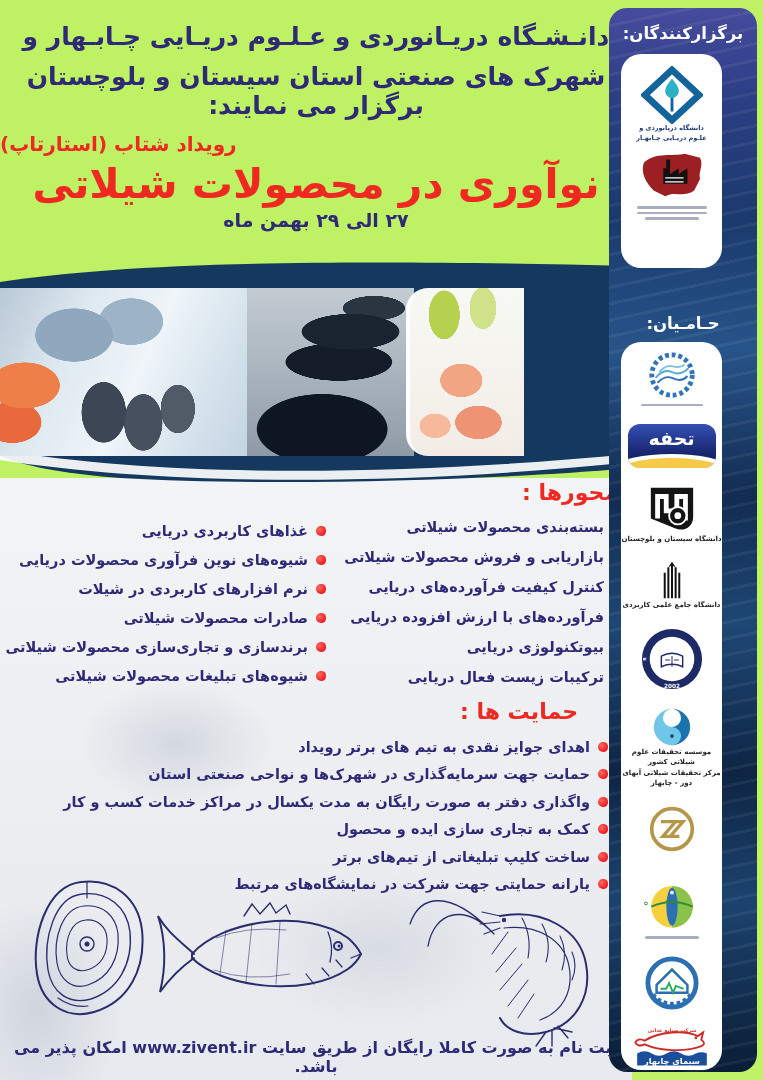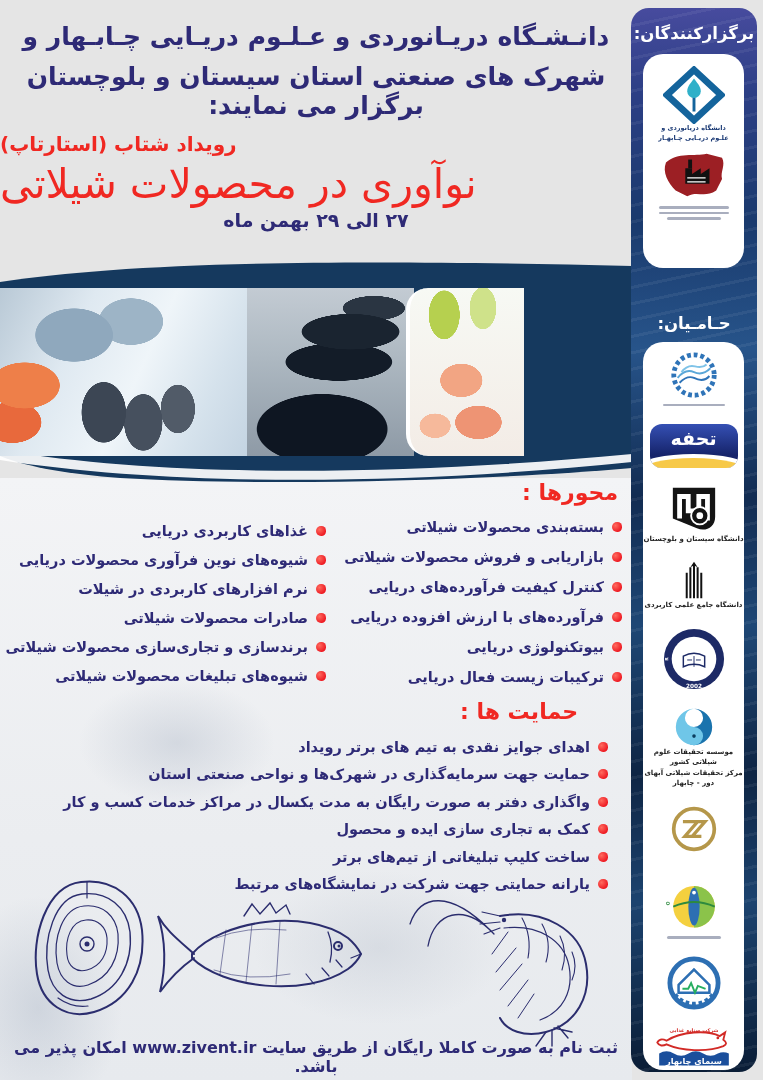--- a/index.html
+++ b/index.html
@@ -1,34 +1,34 @@
 <!DOCTYPE html>
 <html lang="fa" dir="rtl"><head>
 <meta charset="utf-8">
 <style>
   html,body{margin:0;padding:0;background:#ffffff;}
   .poster{
-    position:relative;width:763px;height:1080px;overflow:hidden;background:#e5e5e5;
+    position:relative;width:763px;height:1080px;overflow:hidden;background:#bef264;
     font-family:"DejaVu Sans",sans-serif;direction:rtl;
   }
   
   .main{position:absolute;top:0;left:0;width:632px;height:1080px;}
   .content-bg{
     position:absolute;left:0;top:478px;width:632px;height:602px;
     background:
       radial-gradient(ellipse 140px 90px at 28% 44%, rgba(170,180,196,.38), transparent 70%),
       radial-gradient(ellipse 180px 110px at 60% 78%, rgba(175,184,198,.30), transparent 70%),
       radial-gradient(ellipse 120px 160px at 6% 88%, rgba(160,172,190,.35), transparent 70%),
       linear-gradient(180deg,#f3f4f6 0%,#ebedf0 60%,#e7eaee 100%);
   }
   .hdr{position:absolute;width:632px;text-align:center;color:#2e2a76;font-weight:bold;}
   .hdr-line1{top:22px;font-size:25px;}
   .hdr-line2{top:62px;font-size:25px;}
   .event-type{position:absolute;top:132px;width:632px;text-align:left;color:#f02822;font-size:20px;font-weight:bold;}
-  .big-title{position:absolute;top:160px;width:632px;text-align:left;color:#f02822;font-size:41px;font-weight:normal;letter-spacing:-1px;}
+  .big-title{position:absolute;top:160px;width:632px;text-align:center;color:#f02822;font-size:41px;font-weight:bold;letter-spacing:-1px;}
   .date-line{position:absolute;top:209px;width:632px;text-align:center;color:#2e2a76;font-size:19px;font-weight:bold;}
 
   
   .strip{position:absolute;left:0;top:256px;width:632px;height:232px;}
   .strip svg{position:absolute;left:0;top:0;}
   .photo{position:absolute;top:32px;height:168px;}
   .ph1{left:0;width:247px;
     background:
       radial-gradient(ellipse 58px 38px at 10% 58%, #ee7f49 0 60%, transparent 61%),
       radial-gradient(ellipse 48px 34px at 5% 80%, #e8693c 0 60%, transparent 61%),
@@ -69,21 +69,21 @@
   .dot{width:10px;height:10px;border-radius:50% 45% 45% 50%;background:radial-gradient(circle at 35% 35%, #ff6a5e, #ee1c24 70%);flex:0 0 auto;}
 
   
   .sketches{position:absolute;left:8px;top:872px;}
 
   
   .footer{position:absolute;top:1038px;width:632px;text-align:center;color:#2e2a76;font-size:16px;font-weight:bold;}
 
   
   .sidebar{
-    position:absolute;top:8px;right:6px;width:126px;height:1064px;border-radius:18px;overflow:hidden;
+    position:absolute;top:8px;right:6px;width:148px;height:1064px;border-radius:18px;overflow:hidden;
     background:
       repeating-linear-gradient(168deg, rgba(255,255,255,.06) 0 3px, rgba(0,0,0,0) 3px 16px),
       linear-gradient(180deg,#474b9e 0%,#2c3f85 8%,#1a3a6d 20%,#27548a 32%,#122c52 46%,#1e4775 58%,#0e2544 72%,#1c436f 84%,#0a1d36 100%);
   }
   .side-label{position:absolute;width:100%;text-align:center;color:#ffffff;font-weight:bold;font-size:16.5px;}
   .lbl-org{top:16px;}
   .lbl-spon{top:306px;}
   .card{position:absolute;left:12px;width:101px;background:#ffffff;border-radius:20px;
     display:flex;flex-direction:column;align-items:center;overflow:hidden;}
   .card1{top:46px;height:202px;padding-top:12px;gap:3px;}

